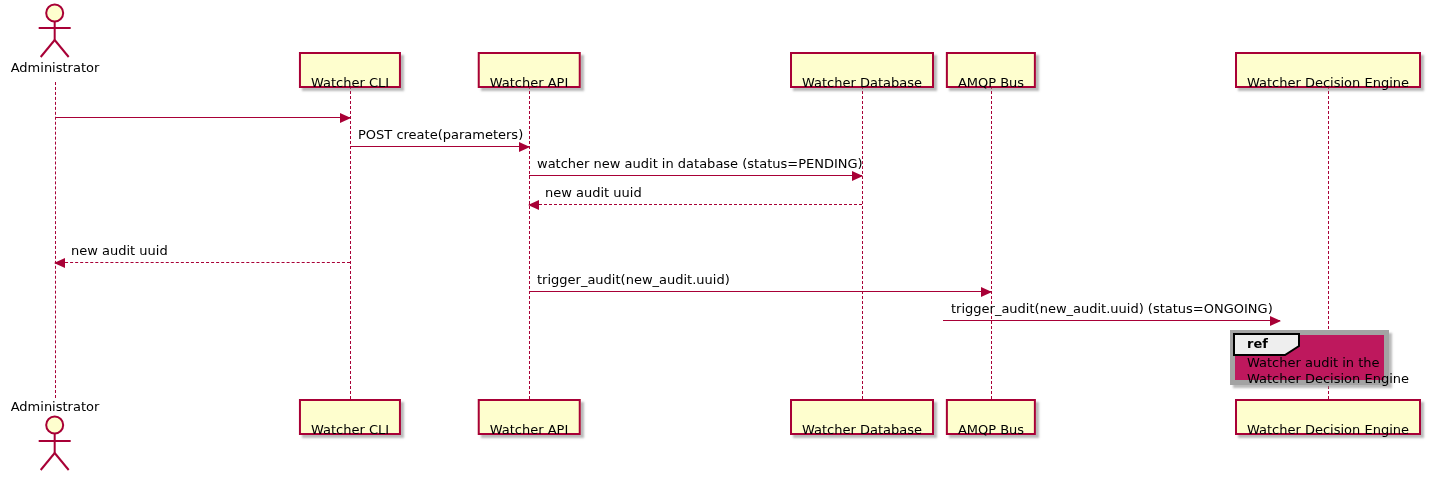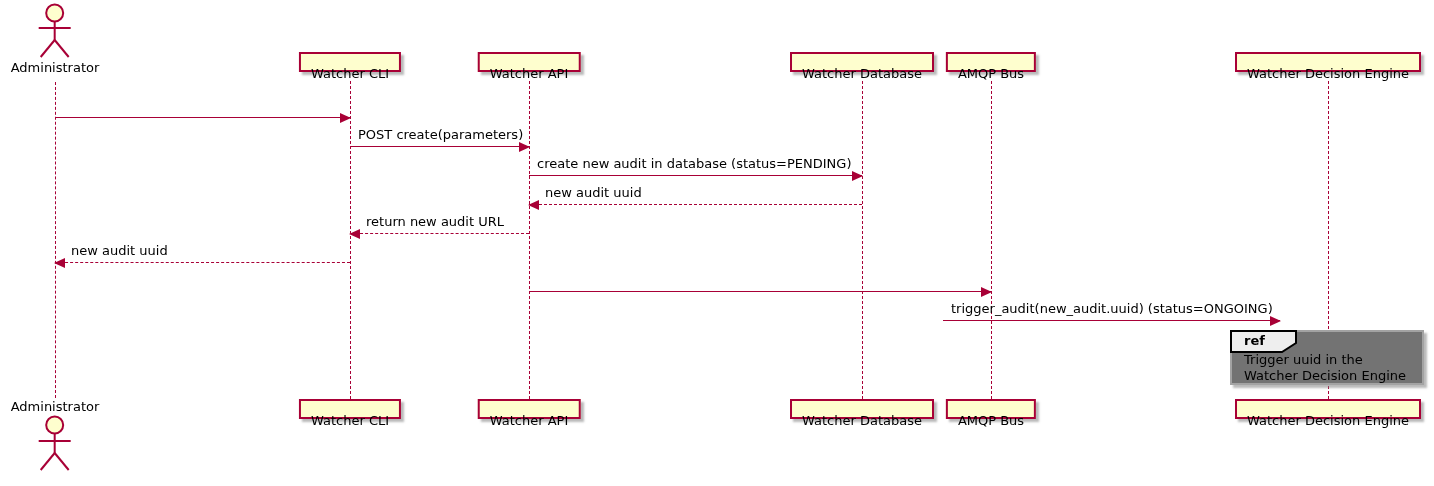--- a/index.html
+++ b/index.html
@@ -11,23 +11,23 @@
     background: #ffffff;
     font-family: "DejaVu Sans", sans-serif;
     color: #000000;
     overflow: hidden;
   }
 
   
   .pbox {
     position: absolute;
     transform: translateX(-50%);
-    height: 20px;
+    height: 33px;
     line-height: 25px;
-    padding: 7px 10px;
+    padding: 16px 10px;
     background: #FEFECE;
     border: 2px solid #A80036;
     box-shadow: 3px 3px 2px rgba(130,130,130,0.55);
     font-size: 13px;
     white-space: nowrap;
     text-align: center;
     z-index: 3;
   }
   .pbox.toprow { top: 52px; }
   .pbox.bottomrow { top: 399px; }
@@ -71,24 +71,24 @@
     bottom: -5px;
   }
   .msg.to-right .head { right: -1px; border-left: 11px solid #A80036; }
   .msg.to-left  .head { left: -1px;  border-right: 11px solid #A80036; }
 
   
   .ref-box {
     position: absolute;
     left: 1230px;
     top: 330px;
-    width: 194px;
+    width: 159px;
     height: 55px;
-    background: #737373;
-    border: 2px solid #a3a3a3;
+    background: #be185d;
+    border: 5px solid #a3a3a3;
     box-shadow: 3px 3px 2px rgba(130,130,130,0.55);
     z-index: 5;
   }
   .ref-tab { position: absolute; left: -2px; top: -2px; }
   .ref-tab-label {
     position: absolute;
     left: 12px;
     top: 1px;
     font-size: 13px;
     font-weight: bold;
@@ -136,61 +136,57 @@
     <div class="head"></div>
   </div>
 
   <div class="msg solid to-right" style="left:350px; width:179px; top:125px;">
     <div class="msg-label">POST create(parameters)</div>
     <div class="msg-line"></div>
     <div class="head"></div>
   </div>
 
   <div class="msg solid to-right" style="left:529px; width:333px; top:154px;">
-    <div class="msg-label">create new audit in database (status=PENDING)</div>
+    <div class="msg-label">watcher new audit in database (status=PENDING)</div>
     <div class="msg-line"></div>
     <div class="head"></div>
   </div>
 
   <div class="msg dashed to-left" style="left:529px; width:333px; top:183px;">
     <div class="msg-label">new audit uuid</div>
     <div class="msg-line"></div>
     <div class="head"></div>
   </div>
 
-  <div class="msg dashed to-left" style="left:350px; width:179px; top:212px;">
-    <div class="msg-label">return new audit URL</div>
-    <div class="msg-line"></div>
-    <div class="head"></div>
-  </div>
 
   <div class="msg dashed to-left" style="left:55px; width:295px; top:241px;">
     <div class="msg-label">new audit uuid</div>
     <div class="msg-line"></div>
     <div class="head"></div>
   </div>
 
   <div class="msg solid to-right" style="left:529px; width:462px; top:270px;">
+    <div class="msg-label">trigger_audit(new_audit.uuid)</div>
     <div class="msg-line"></div>
     <div class="head"></div>
   </div>
 
   <div class="msg solid to-right" style="left:943px; width:337px; top:299px;">
     <div class="msg-label">trigger_audit(new_audit.uuid) (status=ONGOING)</div>
     <div class="msg-line"></div>
     <div class="head"></div>
   </div>
 
   <div class="ref-box">
     <svg class="ref-tab" width="68" height="23" viewBox="0 0 68 23">
       <polygon points="1,1 66,1 66,13 52,22 1,22" fill="#EEEEEE" stroke="#000000" stroke-width="2"></polygon>
     </svg>
     <div class="ref-tab-label">ref</div>
     <div class="ref-body">
-      <div>Trigger uuid in the</div>
+      <div>Watcher audit in the</div>
       <div>Watcher Decision Engine</div>
     </div>
   </div>
 
   <div class="pbox bottomrow" style="left:350px;"><span>Watcher CLI</span></div>
   <div class="pbox bottomrow" style="left:529px;"><span>Watcher API</span></div>
   <div class="pbox bottomrow" style="left:862px;"><span>Watcher Database</span></div>
   <div class="pbox bottomrow" style="left:991px;"><span>AMQP Bus</span></div>
   <div class="pbox bottomrow" style="left:1328px;"><span>Watcher Decision Engine</span></div>
 

